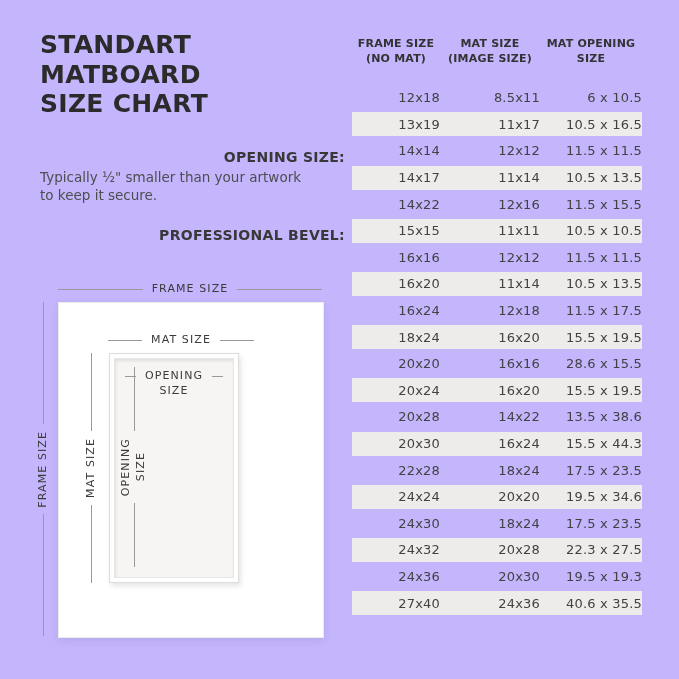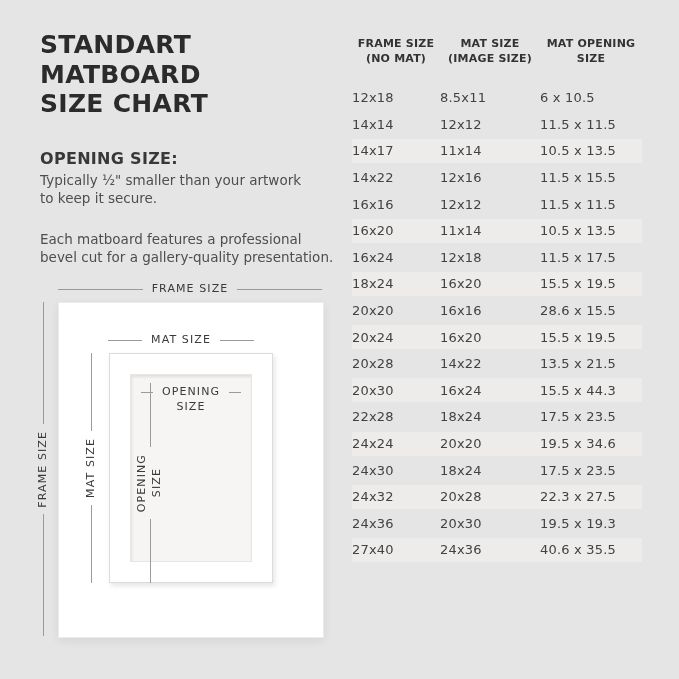--- a/index.html
+++ b/index.html
@@ -1,42 +1,43 @@
 <!DOCTYPE html>
 <html><head>
 <meta charset="utf-8">
 <style>
   html, body { margin: 0; padding: 0; background: #ffffff; }
   .canvas {
     position: relative;
     width: 679px;
     height: 679px;
-    background: #e5e5e5;
+    background: #c4b5fd;
     font-family: "DejaVu Sans", "Liberation Sans", sans-serif;
     color: #2d2d2d;
     overflow: hidden;
   }
 
   
   .left-col { position: absolute; left: 40px; top: 30px; width: 305px; }
   .title {
     margin: 0 0 30px 0;
     font-size: 25px;
     font-weight: bold;
     line-height: 1.18;
     letter-spacing: 0.3px;
     color: #2b2b2b;
     white-space: pre-line;
   }
   .sec-head {
-    font-size: 16px;
+    font-size: 14px;
     font-weight: bold;
     letter-spacing: 0.3px;
     color: #383838;
     margin: 0 0 3px 0;
+    text-align: right;
   }
   .sec-body {
     font-size: 13.5px;
     line-height: 1.38;
     color: #4e4e4e;
     margin: 0 0 22px 0;
     white-space: pre-line;
   }
 
   
@@ -74,26 +75,26 @@
   .frame-box {
     position: absolute; left: 26px; top: 20px; width: 264px; height: 334px;
     background: #ffffff;
     border: 1px solid #ececea;
     box-shadow: 0 3px 9px rgba(0,0,0,0.07);
   }
   .dim-mat-top { position: absolute; left: 49px; top: 30px; width: 146px; }
   .dim-mat-left { left: 25px; top: 50px; width: 14px; height: 230px; }
 
   .mat-box {
-    position: absolute; left: 50px; top: 50px; width: 164px; height: 230px;
+    position: absolute; left: 50px; top: 50px; width: 130px; height: 230px;
     background: #ffffff;
     border: 1px solid #dddcda;
     box-shadow: 2px 3px 5px rgba(0,0,0,0.10);
     box-sizing: border-box;
-    padding: 20px;
+    padding: 4px;
   }
   .opening {
     position: relative;
     width: 100%; height: 100%;
     background: #f6f5f3;
     border: 1px solid #e7e6e4;
     box-sizing: border-box;
     box-shadow: inset 1px 2px 3px rgba(0,0,0,0.09);
   }
   .dim-opening-top { position: absolute; left: 10px; right: 10px; top: 10px; }
@@ -108,42 +109,41 @@
     font-weight: bold;
     line-height: 1.4;
     letter-spacing: 0.2px;
     color: #333333;
     white-space: pre-line;
   }
   .tbody { margin-top: 19px; }
   .trow { height: 24px; margin-bottom: 2.6px; align-items: center; }
   .trow.alt { background: #edecea; }
   .tcell {
-    text-align: left;
+    text-align: right;
     font-size: 13px;
     color: #424242;
     letter-spacing: 0.2px;
   }
 </style>
 </head>
 <body>
 
 <div class="canvas">
 
   <div class="left-col">
     <h1 class="title">STANDART MATBOARD
 SIZE CHART</h1>
     <div class="section">
       <div class="sec-head">OPENING SIZE:</div>
       <div class="sec-body">Typically ½" smaller than your artwork
 to keep it secure.</div>
     </div>
     <div class="section">
-      <div class="sec-body">Each matboard features a professional
-bevel cut for a gallery-quality presentation.</div>
+      <div class="sec-head">PROFESSIONAL BEVEL:</div>
     </div>
   </div>
 
   <div class="diagram">
 
     <div class="hdim dim-frame-top">
       <span class="hline"></span>
       <span class="hdim-text">FRAME SIZE</span>
       <span class="hline"></span>
     </div>
@@ -199,39 +199,49 @@
       <div class="th">MAT OPENING
 SIZE</div>
     </div>
     <div class="tbody">
   <div class="trow">
     <div class="tcell">12x18</div>
     <div class="tcell">8.5x11</div>
     <div class="tcell">6 x 10.5</div>
   </div>
 
+  <div class="trow alt">
+    <div class="tcell">13x19</div>
+    <div class="tcell">11x17</div>
+    <div class="tcell">10.5 x 16.5</div>
+  </div>
 
   <div class="trow">
     <div class="tcell">14x14</div>
     <div class="tcell">12x12</div>
     <div class="tcell">11.5 x 11.5</div>
   </div>
 
   <div class="trow alt">
     <div class="tcell">14x17</div>
     <div class="tcell">11x14</div>
     <div class="tcell">10.5 x 13.5</div>
   </div>
 
   <div class="trow">
     <div class="tcell">14x22</div>
     <div class="tcell">12x16</div>
     <div class="tcell">11.5 x 15.5</div>
   </div>
 
+  <div class="trow alt">
+    <div class="tcell">15x15</div>
+    <div class="tcell">11x11</div>
+    <div class="tcell">10.5 x 10.5</div>
+  </div>
 
   <div class="trow">
     <div class="tcell">16x16</div>
     <div class="tcell">12x12</div>
     <div class="tcell">11.5 x 11.5</div>
   </div>
 
   <div class="trow alt">
     <div class="tcell">16x20</div>
     <div class="tcell">11x14</div>
@@ -258,21 +268,21 @@
 
   <div class="trow alt">
     <div class="tcell">20x24</div>
     <div class="tcell">16x20</div>
     <div class="tcell">15.5 x 19.5</div>
   </div>
 
   <div class="trow">
     <div class="tcell">20x28</div>
     <div class="tcell">14x22</div>
-    <div class="tcell">13.5 x 21.5</div>
+    <div class="tcell">13.5 x 38.6</div>
   </div>
 
   <div class="trow alt">
     <div class="tcell">20x30</div>
     <div class="tcell">16x24</div>
     <div class="tcell">15.5 x 44.3</div>
   </div>
 
   <div class="trow">
     <div class="tcell">22x28</div>

